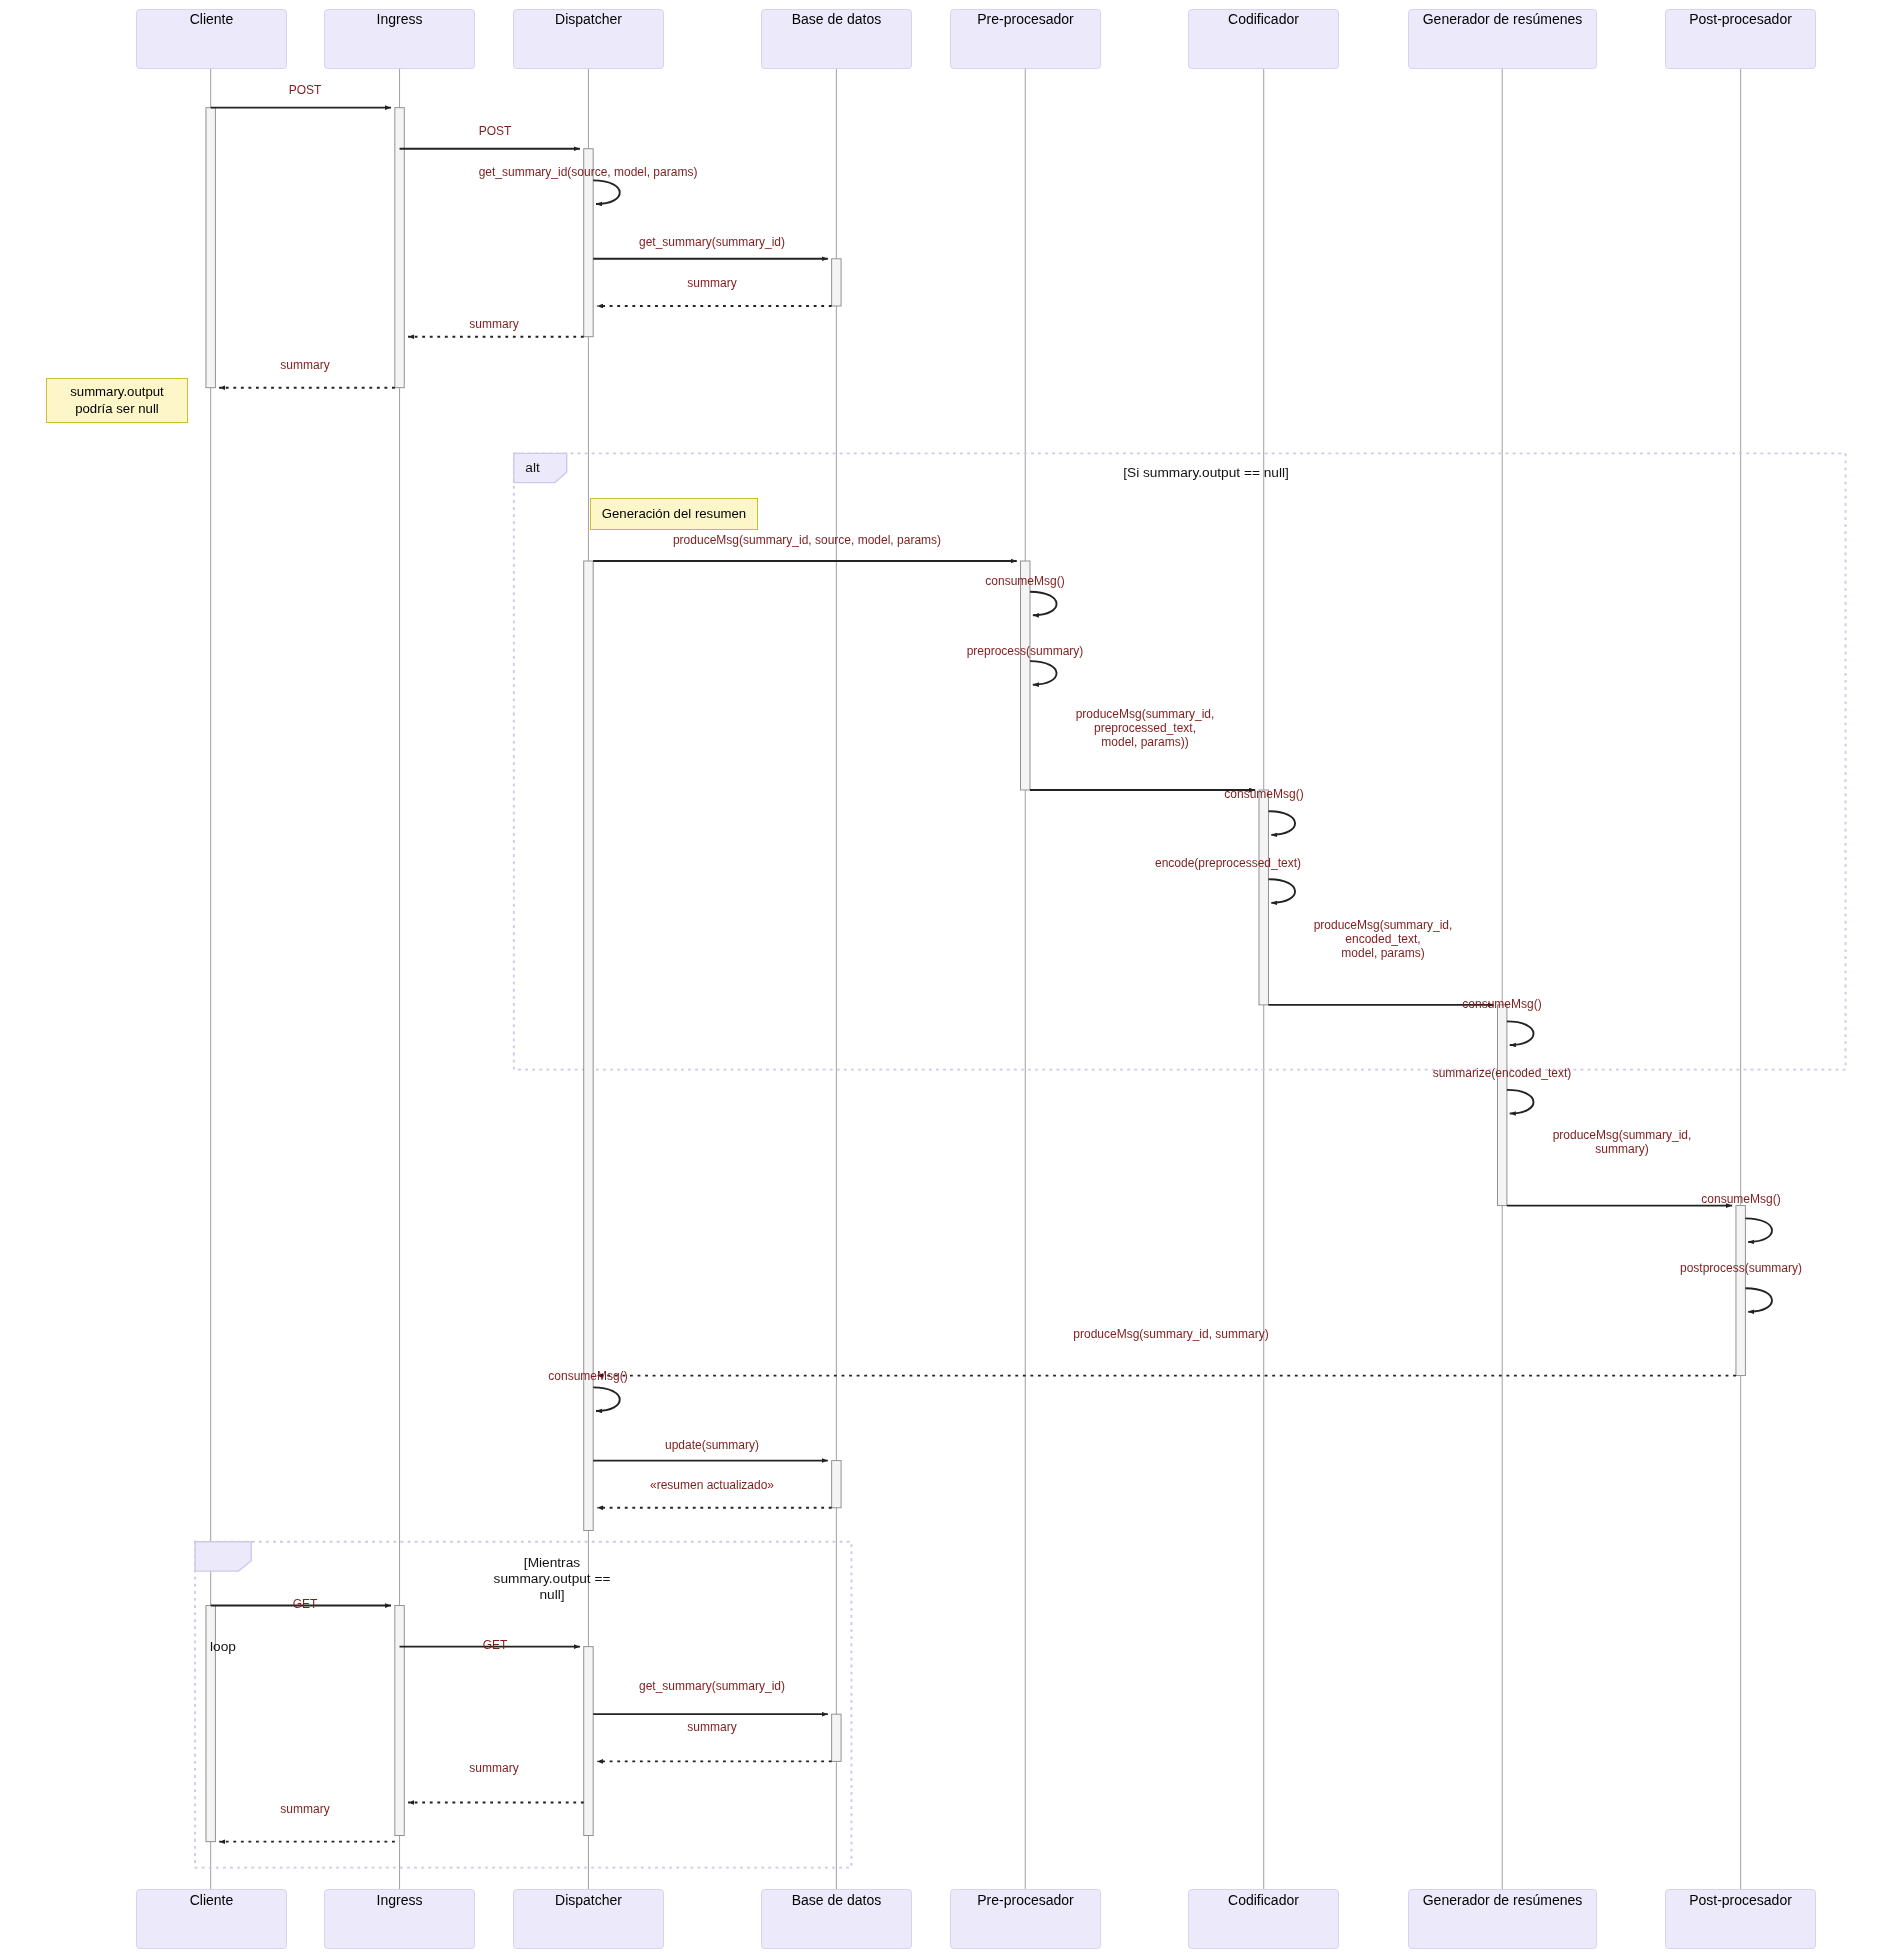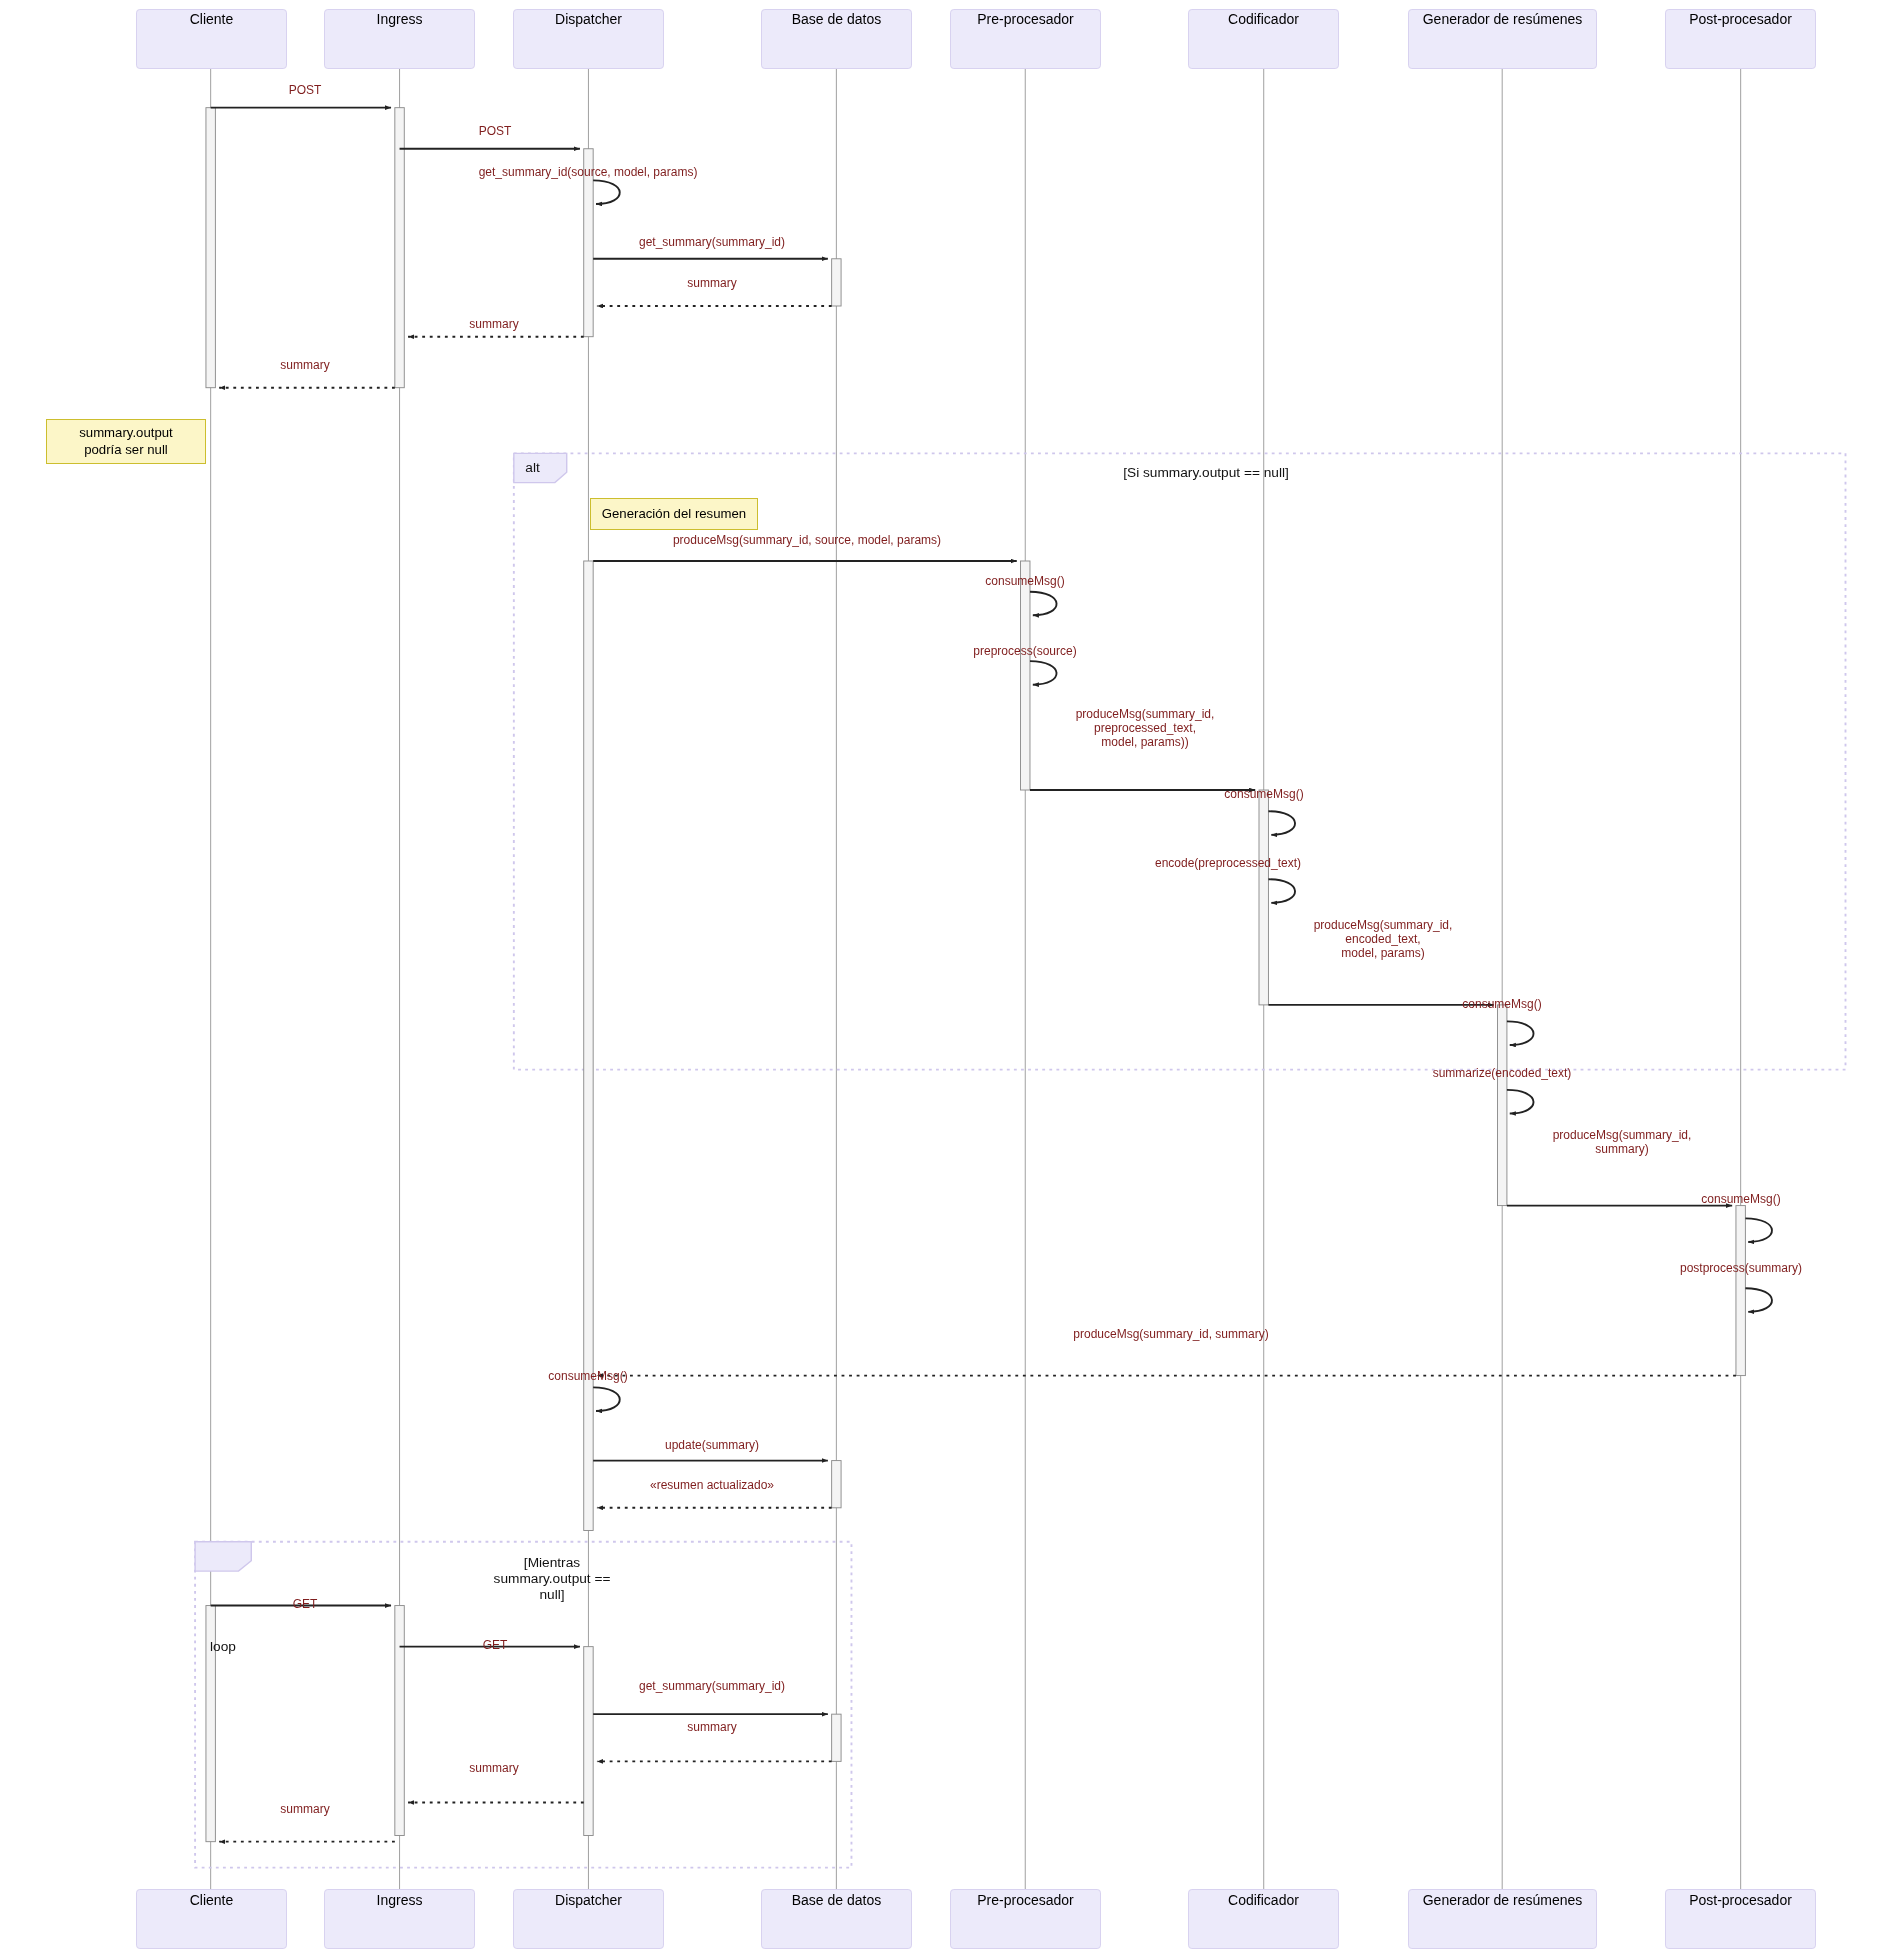--- a/index.html
+++ b/index.html
@@ -220,21 +220,21 @@
   <div class="participant-box" style="left:1188px;top:1889px;width:151px;height:60px;">
       <span>Codificador</span>
     </div>
   <div class="participant-box" style="left:1408px;top:1889px;width:189px;height:60px;">
       <span>Generador de resúmenes</span>
     </div>
   <div class="participant-box" style="left:1665px;top:1889px;width:151px;height:60px;">
       <span>Post-procesador</span>
     </div>
 
-  <div class="note-box" style="left:46px;top:419px;width:160px;height:45px;">summary.output
+  <div class="note-box" style="left:46px;top:378px;width:142px;height:45px;">summary.output
 podría ser null</div>
   <div class="note-box" style="left:590px;top:498px;width:168px;height:32px;">Generación del resumen</div>
 
   <div class="frag-label" style="left:514px;top:453px;width:37px;height:29px;border:none;background:transparent;">alt</div>
   <div class="frag-label" style="left:195px;top:1624px;width:56px;height:44px;border:none;background:transparent;">loop</div>
 
   <div class="frag-cond" style="left:1206px;top:465px;">[Si summary.output == null]</div>
   <div class="frag-cond" style="left:552px;top:1555px;">[Mientras
 summary.output ==
 null]</div>
@@ -242,21 +242,21 @@
   <div class="msg-label" style="left:305px;top:84px;">POST</div>
   <div class="msg-label" style="left:495px;top:125px;">POST</div>
   <div class="msg-label" style="left:588px;top:166px;">get_summary_id(source, model, params)</div>
   <div class="msg-label" style="left:712px;top:236px;">get_summary(summary_id)</div>
   <div class="msg-label" style="left:712px;top:277px;">summary</div>
   <div class="msg-label" style="left:494px;top:318px;">summary</div>
   <div class="msg-label" style="left:305px;top:359px;">summary</div>
 
   <div class="msg-label" style="left:807px;top:534px;">produceMsg(summary_id, source, model, params)</div>
   <div class="msg-label" style="left:1025px;top:575px;">consumeMsg()</div>
-  <div class="msg-label" style="left:1025px;top:645px;">preprocess(source)</div>
+  <div class="msg-label" style="left:1025px;top:645px;">preprocess(summary)</div>
   <div class="msg-label" style="left:1145px;top:708px;">produceMsg(summary_id,
 preprocessed_text,
 model, params))</div>
   <div class="msg-label" style="left:1264px;top:788px;">consumeMsg()</div>
   <div class="msg-label" style="left:1228px;top:857px;text-align:right;">encode(preprocessed_text)</div>
   <div class="msg-label" style="left:1383px;top:919px;">produceMsg(summary_id,
 encoded_text,
 model, params)</div>
   <div class="msg-label" style="left:1502px;top:998px;">consumeMsg()</div>
   <div class="msg-label" style="left:1502px;top:1067px;">summarize(encoded_text)</div>

